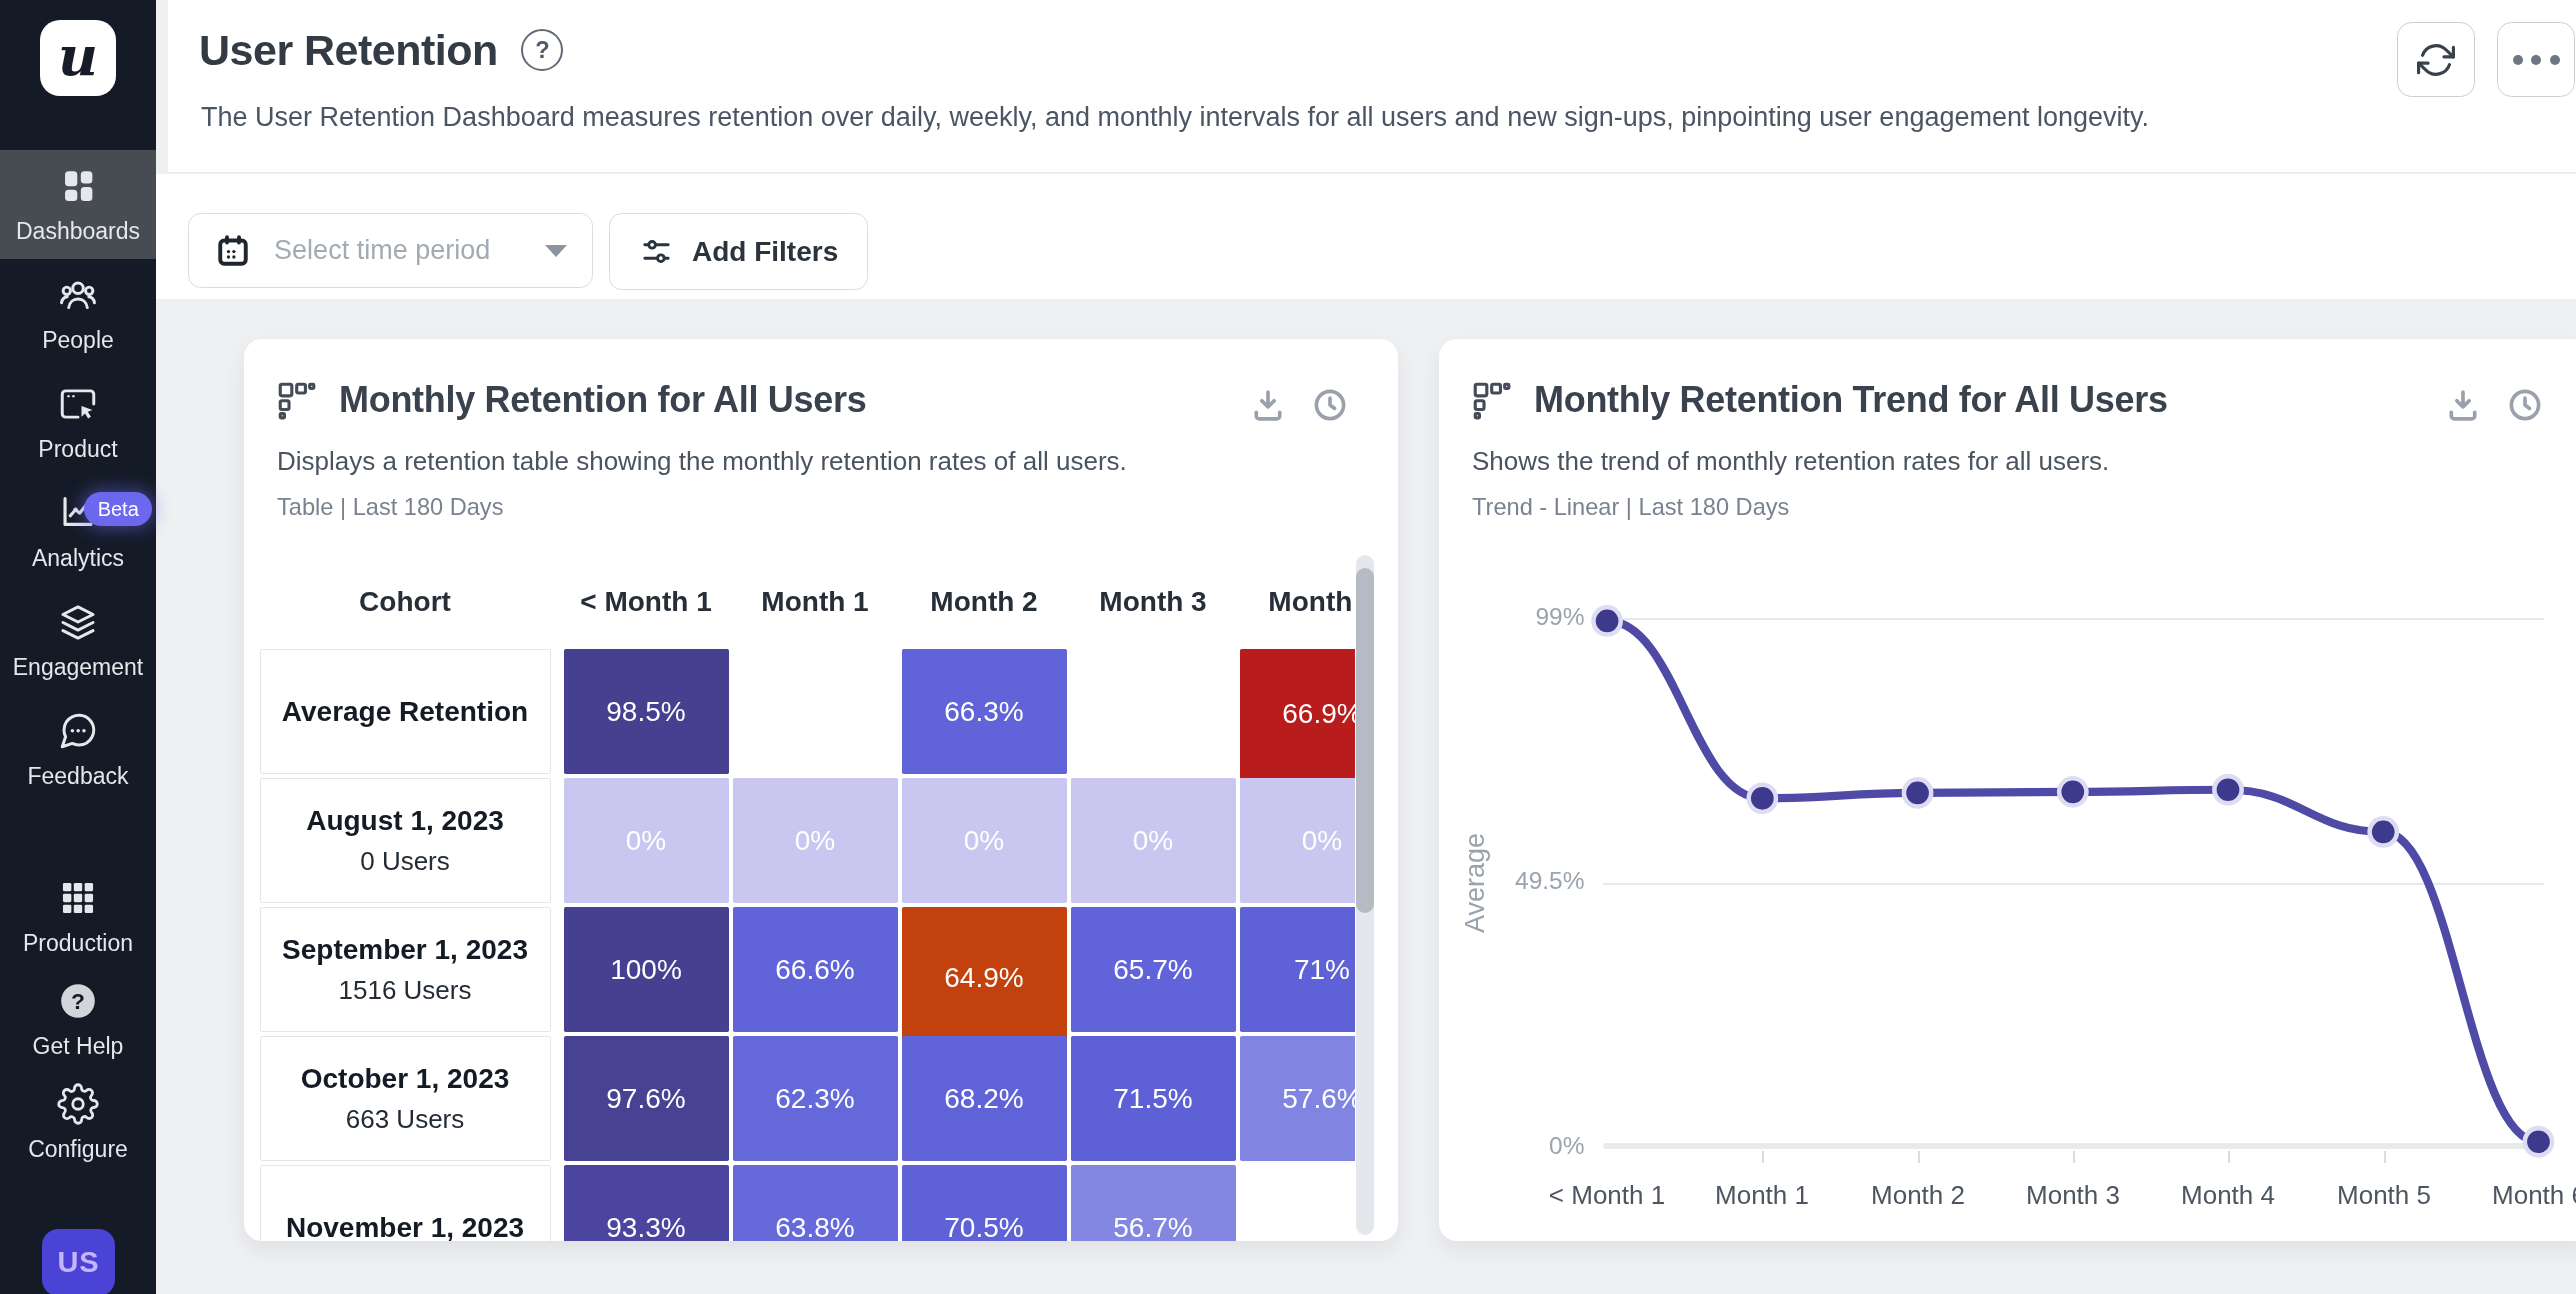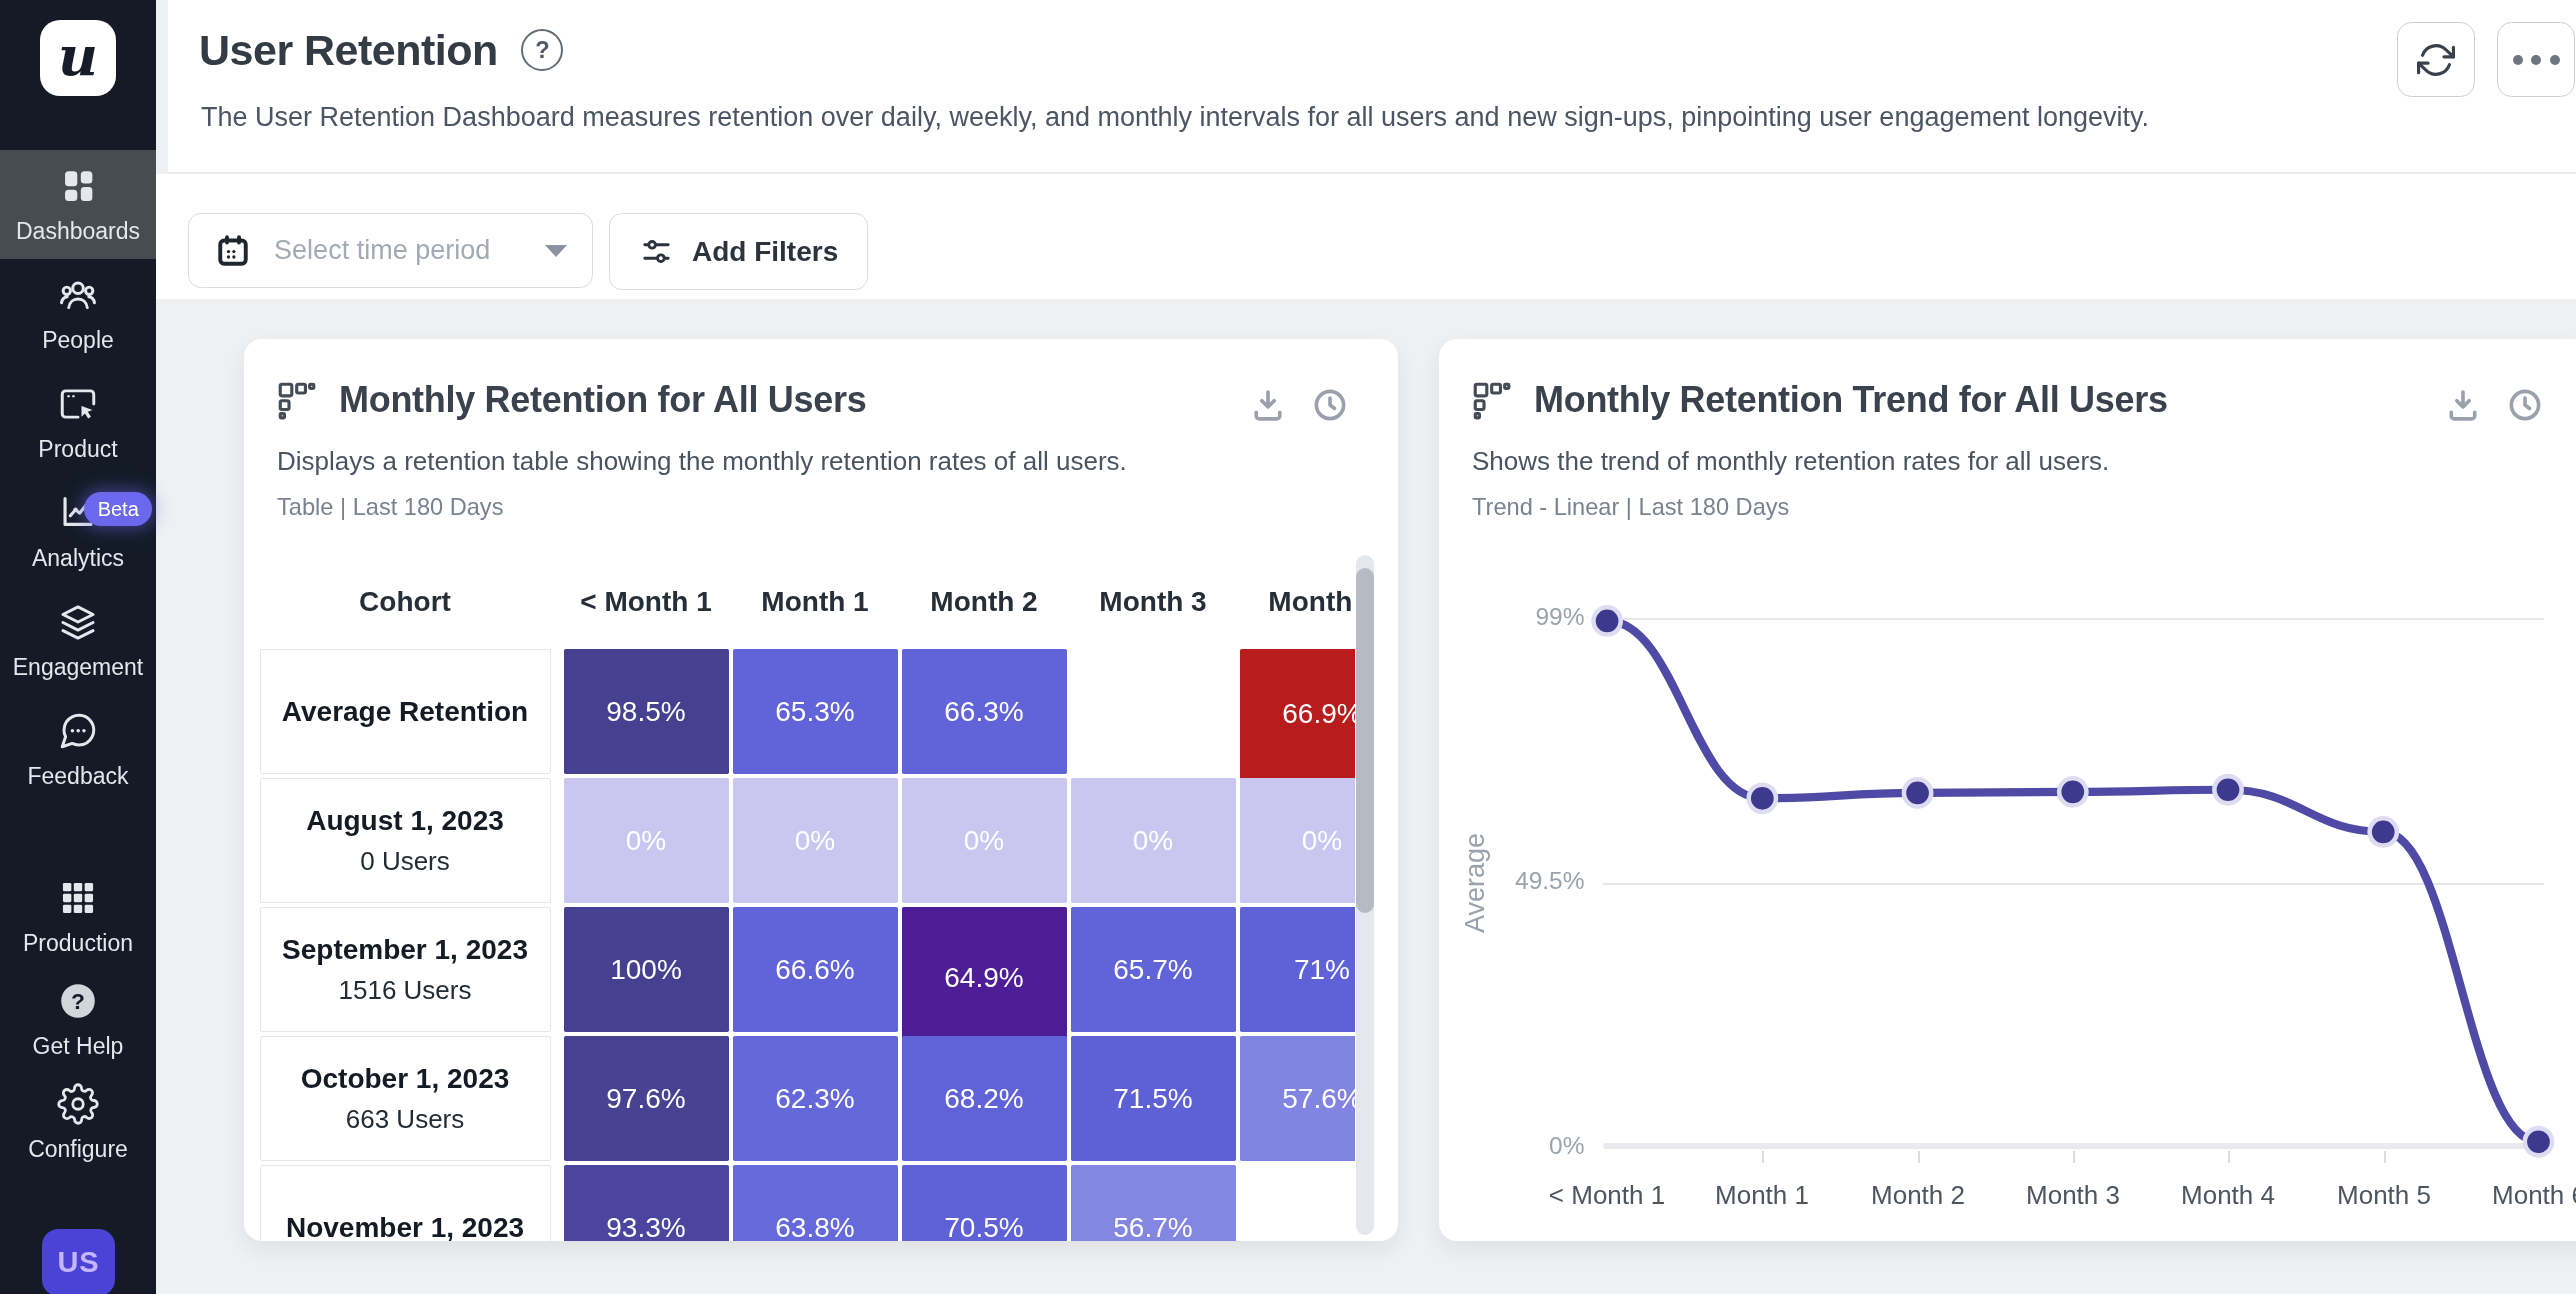--- a/index.html
+++ b/index.html
@@ -290,39 +290,38 @@
       <div class="th" style="left: 0px; width: 291px;">Cohort</div>
       <div class="th" style="left: 304px; width: 165px;">&lt; Month 1</div>
       <div class="th" style="left: 473px; width: 165px;">Month 1</div>
       <div class="th" style="left: 642px; width: 165px;">Month 2</div>
       <div class="th" style="left: 811px; width: 165px;">Month 3</div>
       <div class="th" style="left: 980px; width: 165px;">Month 4</div>
       <div class="cohort-cell" style="left: 0px; top: 91px; width: 291px; height: 125px;">
         <div class="d">Average Retention</div>
       </div>
       <div class="vcell" style="left: 304px; top: 91px; width: 165px; height: 125px; background: rgb(69, 64, 144);">98.5%</div>
-      <div class="vcell" style="left: 473px; top: 91px; width: 165px; height: 125px; background: rgb(97, 100, 216);">65.3%</div>
       <div class="vcell" style="left: 642px; top: 91px; width: 165px; height: 125px; background: rgb(97, 100, 216);">66.3%</div>
       <div class="vcell" style="left: 980px; top: 91px; width: 165px; height: 130px; background: #b91c1c;">66.9%</div>
       <div class="cohort-cell" style="left: 0px; top: 220px; width: 291px; height: 125px;">
         <div class="d">August 1, 2023</div>
         <div class="u">0 Users</div>
       </div>
       <div class="vcell" style="left: 304px; top: 220px; width: 165px; height: 125px; background: rgb(201, 199, 240);">0%</div>
       <div class="vcell" style="left: 473px; top: 220px; width: 165px; height: 125px; background: rgb(201, 199, 240);">0%</div>
       <div class="vcell" style="left: 642px; top: 220px; width: 165px; height: 125px; background: rgb(201, 199, 240);">0%</div>
       <div class="vcell" style="left: 811px; top: 220px; width: 165px; height: 125px; background: rgb(201, 199, 240);">0%</div>
       <div class="vcell" style="left: 980px; top: 220px; width: 165px; height: 125px; background: rgb(201, 199, 240);">0%</div>
       <div class="cohort-cell" style="left: 0px; top: 349px; width: 291px; height: 125px;">
         <div class="d">September 1, 2023</div>
         <div class="u">1516 Users</div>
       </div>
       <div class="vcell" style="left: 304px; top: 349px; width: 165px; height: 125px; background: rgb(69, 64, 144);">100%</div>
       <div class="vcell" style="left: 473px; top: 349px; width: 165px; height: 125px; background: rgb(97, 100, 216);">66.6%</div>
-      <div class="vcell" style="left: 642px; top: 349px; width: 165px; height: 142px; background: #4c1d95;">64.9%</div>
+      <div class="vcell" style="left: 642px; top: 349px; width: 165px; height: 142px; background: #c2410c;">64.9%</div>
       <div class="vcell" style="left: 811px; top: 349px; width: 165px; height: 125px; background: rgb(97, 100, 216);">65.7%</div>
       <div class="vcell" style="left: 980px; top: 349px; width: 165px; height: 125px; background: rgb(95, 98, 214);">71%</div>
       <div class="cohort-cell" style="left: 0px; top: 478px; width: 291px; height: 125px;">
         <div class="d">October 1, 2023</div>
         <div class="u">663 Users</div>
       </div>
       <div class="vcell" style="left: 304px; top: 478px; width: 165px; height: 125px; background: rgb(71, 66, 146);">97.6%</div>
       <div class="vcell" style="left: 473px; top: 478px; width: 165px; height: 125px; background: rgb(100, 104, 217);">62.3%</div>
       <div class="vcell" style="left: 642px; top: 478px; width: 165px; height: 125px; background: rgb(96, 99, 215);">68.2%</div>
       <div class="vcell" style="left: 811px; top: 478px; width: 165px; height: 125px; background: rgb(94, 97, 213);">71.5%</div>

